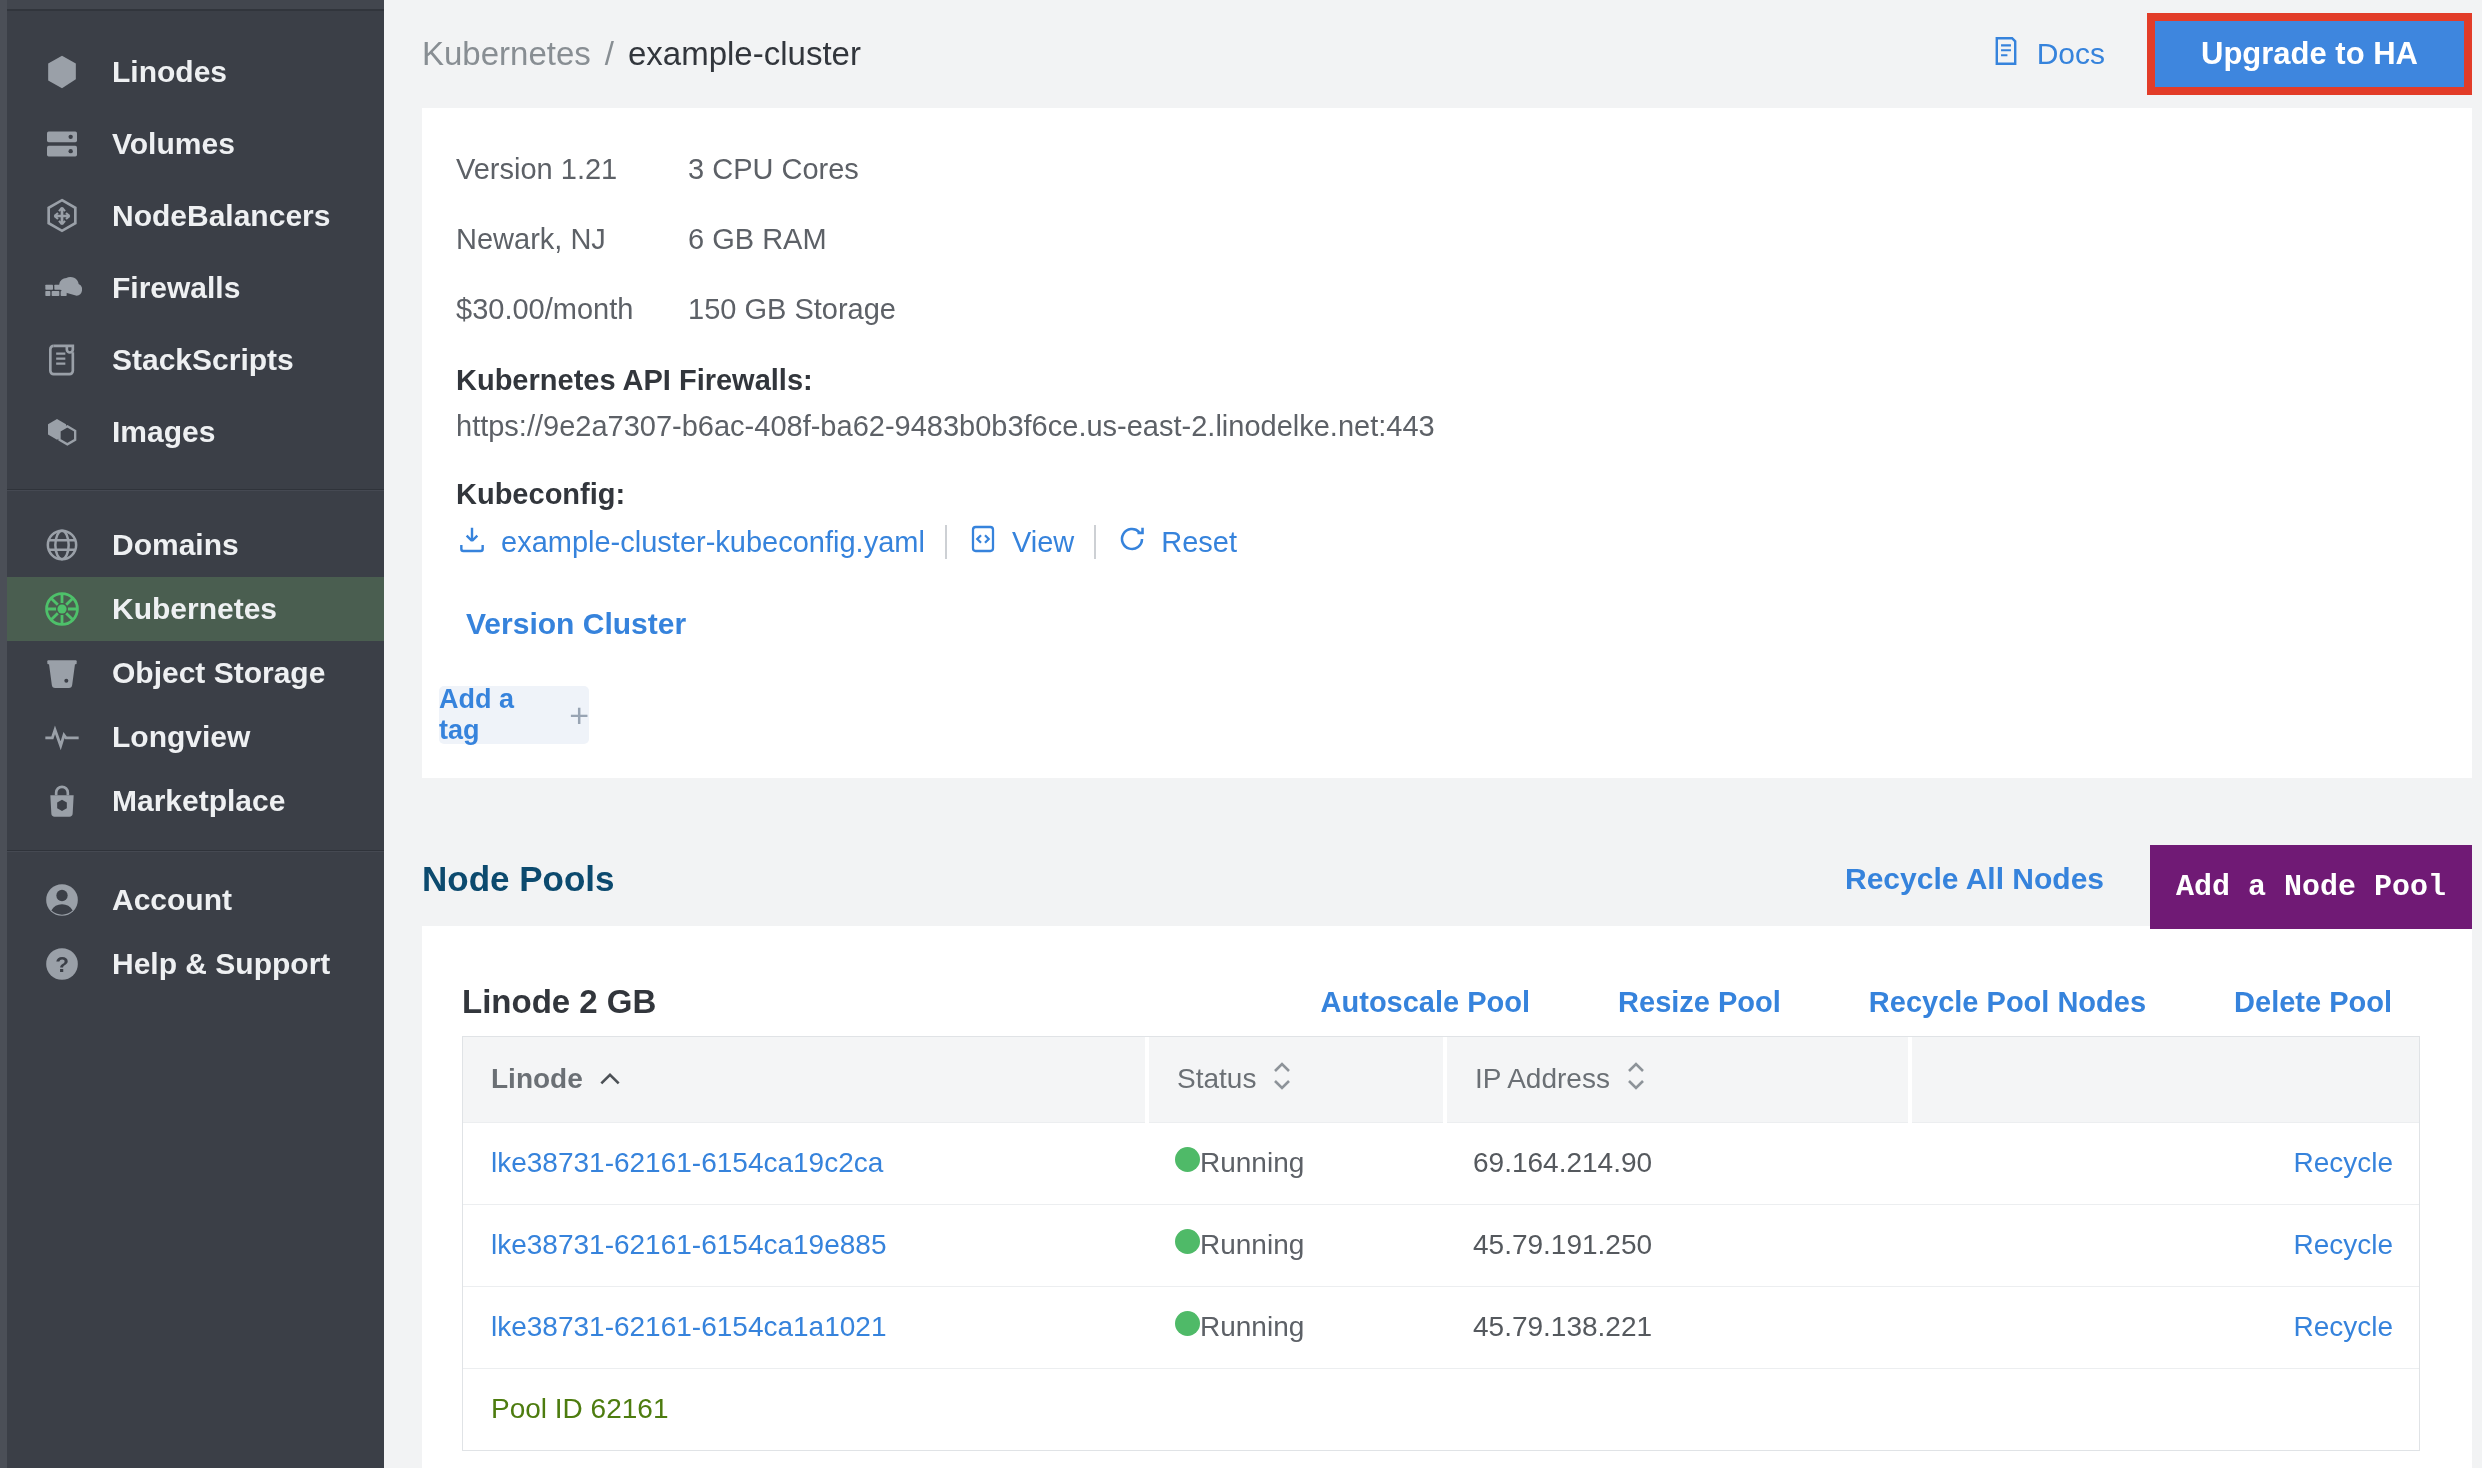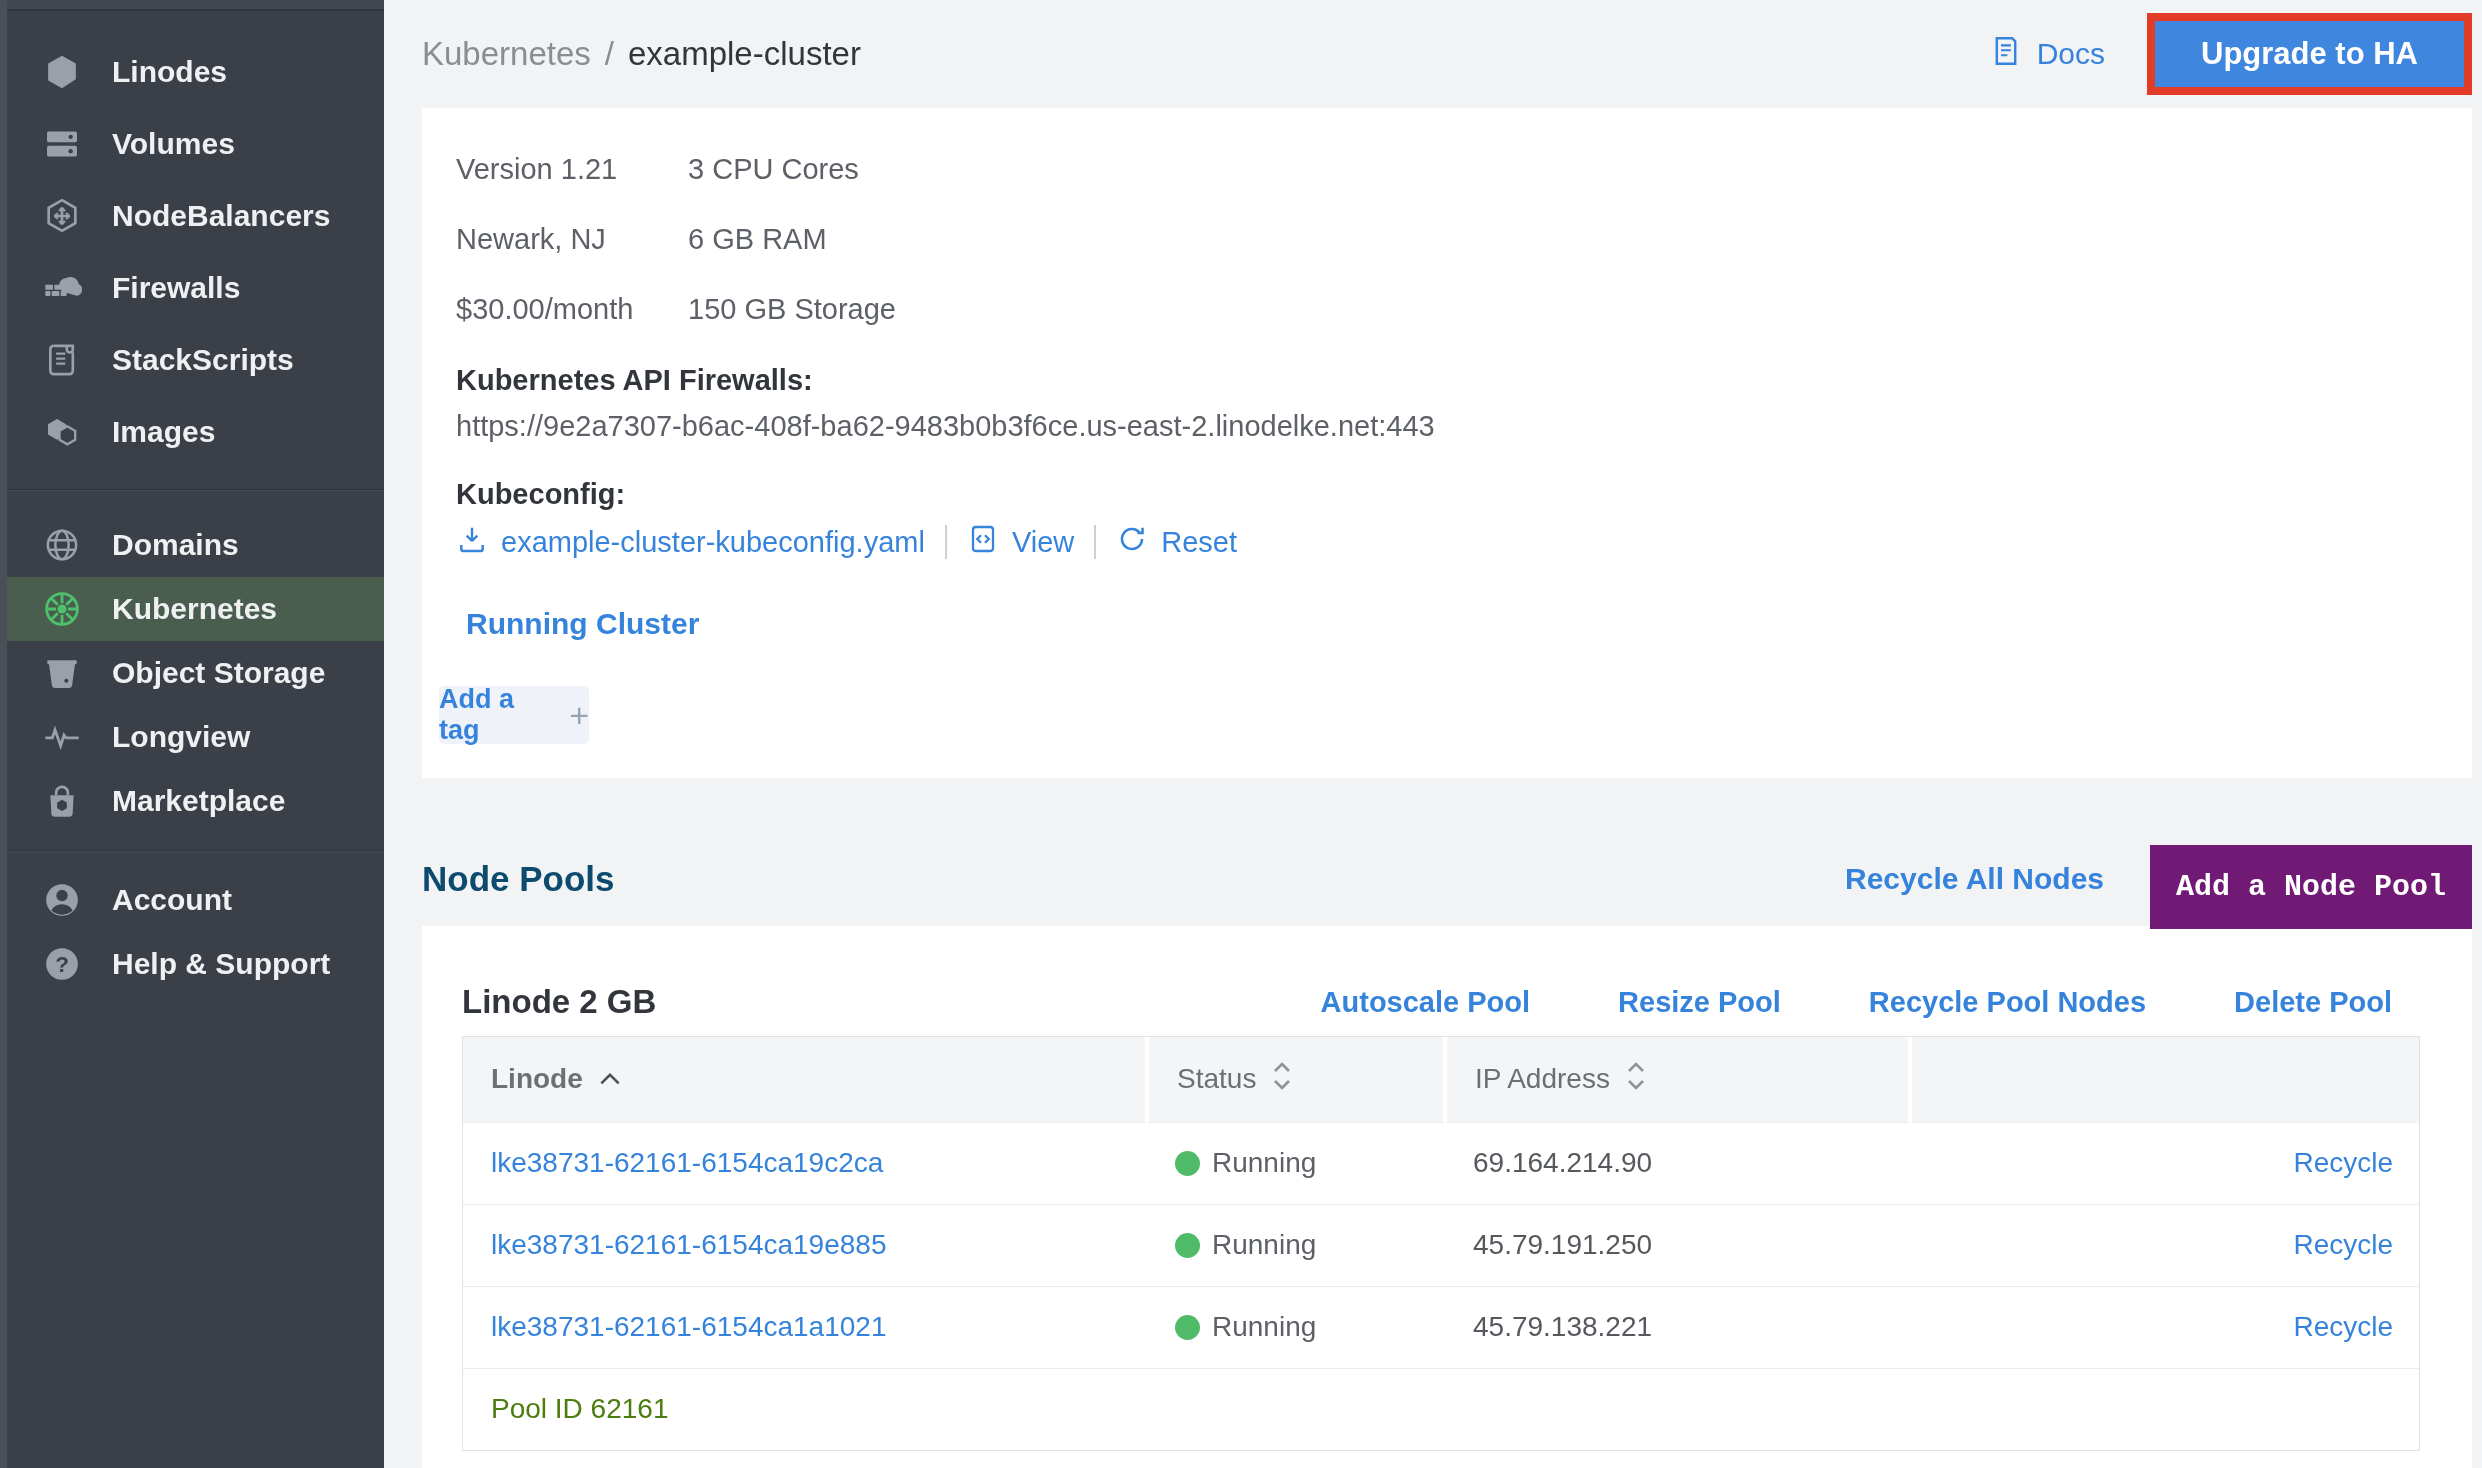--- a/index.html
+++ b/index.html
@@ -78,21 +78,21 @@
   .table-wrap { border:1px solid #e0e3e6; }
   th {
     background:#f4f5f6; height:85px; text-align:left; font-weight:400; color:#6b7075;
     padding-left:28px; border-left:4px solid #fff; cursor:pointer;
   }
   th:first-child { border-left:none;font-weight:bold; }
   .th-inner { display:flex; align-items:center; gap:14px; }
   td { height:82px; border-top:1px solid #eceef0; padding-left:28px; }
   td.action-cell { text-align:right; padding-right:26px; padding-left:0; }
   .node-link { color:#3683dc; cursor:pointer; }
-  .status-cell-inner { display:flex; align-items:center; gap:12px; color:#5d6167; }
+  .status-cell-inner { display:flex; gap:0; color:#5d6167; }
   .status-dot { width:25px; height:25px; border-radius:50%; background:#4fba68; flex-shrink:0; }
   .ip-cell { color:#55595e; }
   .recycle-link { color:#3683dc; cursor:pointer; }
   .pool-footer td { color:#4d7c0f; }
 </style>
 </head>
 <body>
 
 <aside class="sidebar">
   <div class="sidebar-scroll-strip"></div>
@@ -311,21 +311,21 @@
         <span>
           <svg width="32" height="32" viewBox="0 0 24 24" fill="none" stroke="#3683dc" stroke-width="1.9">
               <path d="M19.5 12a7.5 7.5 0 1 1-2.1-5.2"></path>
               <path d="M19.9 3.6v3.8h-3.8"></path>
             </svg>
         </span>
         <span>Reset</span>
       </span>
     </div>
 
-    <div class="delete-cluster">Running Cluster</div>
+    <div class="delete-cluster">Version Cluster</div>
 
     <div class="add-tag-chip">
       <span>Add a tag</span>
       <span class="plus">+</span>
     </div>
   </section>
 
   <div class="pools-header">
     <h2 class="pools-title">Node Pools</h2>
     <span class="recycle-all">Recycle All Nodes</span>

